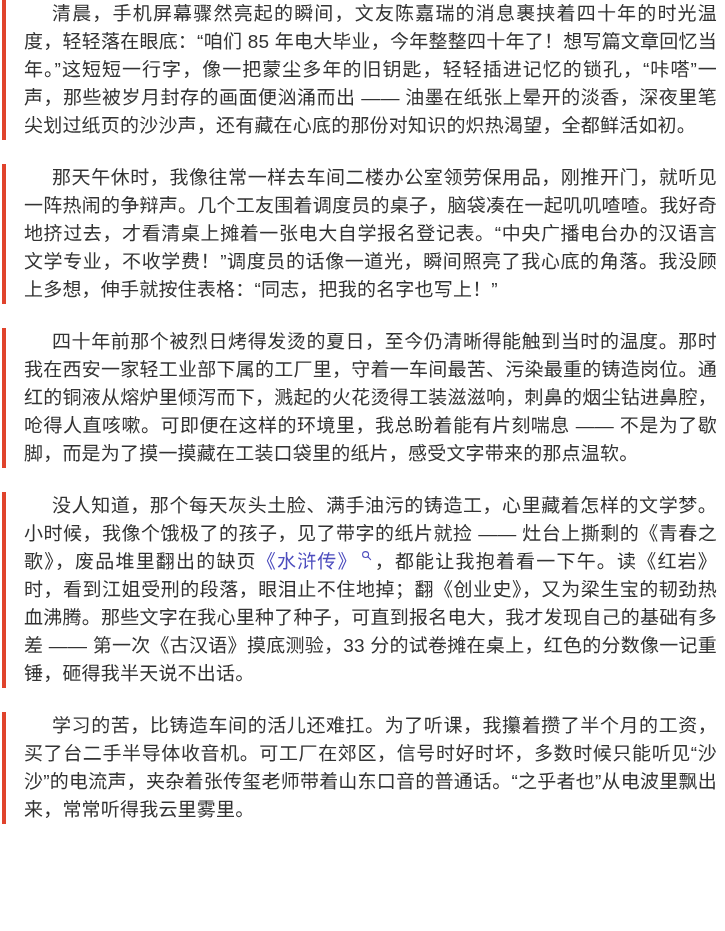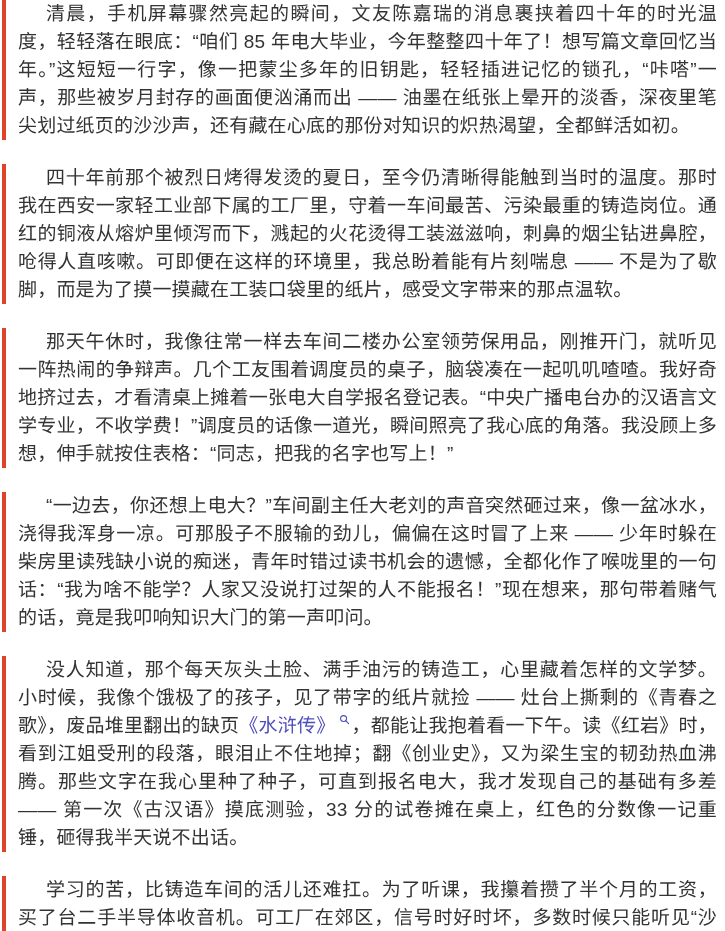--- a/index.html
+++ b/index.html
@@ -20,21 +20,21 @@
     overflow: hidden;
     font-family: "Liberation Sans", "DejaVu Sans", sans-serif;
   }
   .doc {
     width: 725px;
     padding: 0 8px 0 2px;
   }
   .para {
     margin: 0 0 24px 0;
     border-left: 4px solid var(--accent-bar);
-    padding-left: 12px;
+    padding-left: 18px;
     font-size: 19px;
     line-height: 28px;
     color: var(--text);
     text-indent: 28px;
     text-align: justify;
     letter-spacing: 0.2px;
   }
   .para:last-child { margin-bottom: 0; }
   .ref-link {
     color: var(--link);
@@ -57,25 +57,24 @@
     display: inline-block;
   }
 </style>
 </head>
 <body>
 
 <div class="doc">
 
   <p class="para">清晨，手机屏幕骤然亮起的瞬间，文友陈嘉瑞的消息裹挟着四十年的时光温度，轻轻落在眼底：“咱们 85 年电大毕业，今年整整四十年了！想写篇文章回忆当年。”这短短一行字，像一把蒙尘多年的旧钥匙，轻轻插进记忆的锁孔，“咔嗒”一声，那些被岁月封存的画面便汹涌而出 —— 油墨在纸张上晕开的淡香，深夜里笔尖划过纸页的沙沙声，还有藏在心底的那份对知识的炽热渴望，全都鲜活如初。</p>
 
+  <p class="para">那天午休时，我像往常一样去车间二楼办公室领劳保用品，刚推开门，就听见一阵热闹的争辩声。几个工友围着调度员的桌子，脑袋凑在一起叽叽喳喳。我好奇地挤过去，才看清桌上摊着一张电大自学报名登记表。“中央广播电台办的汉语言文学专业，不收学费！”调度员的话像一道光，瞬间照亮了我心底的角落。我没顾上多想，伸手就按住表格：“同志，把我的名字也写上！”</p>
+
   <p class="para">四十年前那个被烈日烤得发烫的夏日，至今仍清晰得能触到当时的温度。那时我在西安一家轻工业部下属的工厂里，守着一车间最苦、污染最重的铸造岗位。通红的铜液从熔炉里倾泻而下，溅起的火花烫得工装滋滋响，刺鼻的烟尘钻进鼻腔，呛得人直咳嗽。可即便在这样的环境里，我总盼着能有片刻喘息 —— 不是为了歇脚，而是为了摸一摸藏在工装口袋里的纸片，感受文字带来的那点温软。</p>
 
-  <p class="para">那天午休时，我像往常一样去车间二楼办公室领劳保用品，刚推开门，就听见一阵热闹的争辩声。几个工友围着调度员的桌子，脑袋凑在一起叽叽喳喳。我好奇地挤过去，才看清桌上摊着一张电大自学报名登记表。“中央广播电台办的汉语言文学专业，不收学费！”调度员的话像一道光，瞬间照亮了我心底的角落。我没顾上多想，伸手就按住表格：“同志，把我的名字也写上！”</p>
-
-  <p class="para">“一边去，你还想上电大？”车间副主任大老刘的声音突然砸过来，像一盆冰水，浇得我浑身一凉。可那股子不服输的劲儿，偏偏在这时冒了上来 —— 少年时躲在柴房里读残缺小说的痴迷，青年时错过读书机会的遗憾，全都化作了喉咙里的一句话：“我为啥不能学？人家又没说打过架的人不能报名！”现在想来，那句带着赌气的话，竟是我叩响知识大门的第一声叩问。</p>
 
   <p class="para"><span>没人知道，那个每天灰头土脸、满手油污的铸造工，心里藏着怎样的文学梦。小时候，我像个饿极了的孩子，见了带字的纸片就捡 —— 灶台上撕剩的《青春之歌》，废品堆里翻出的缺页</span><a href="#" class="ref-link">《水浒传》</a><a href="#" class="ref-sup"><svg viewBox="0 0 24 24" aria-hidden="true">
           <circle cx="10" cy="10" r="6.5" fill="none" stroke="currentColor" stroke-width="2.4"></circle>
           <line x1="15.2" y1="15.2" x2="21" y2="21" stroke="currentColor" stroke-width="2.4" stroke-linecap="round"></line>
         </svg></a><span>，都能让我抱着看一下午。读《红岩》时，看到江姐受刑的段落，眼泪止不住地掉；翻《创业史》，又为梁生宝的韧劲热血沸腾。那些文字在我心里种了种子，可直到报名电大，我才发现自己的基础有多差 —— 第一次《古汉语》摸底测验，33 分的试卷摊在桌上，红色的分数像一记重锤，砸得我半天说不出话。</span></p>
 
   <p class="para">学习的苦，比铸造车间的活儿还难扛。为了听课，我攥着攒了半个月的工资，买了台二手半导体收音机。可工厂在郊区，信号时好时坏，多数时候只能听见“沙沙”的电流声，夹杂着张传玺老师带着山东口音的普通话。“之乎者也”从电波里飘出来，常常听得我云里雾里。</p>
 
 </div>
 

